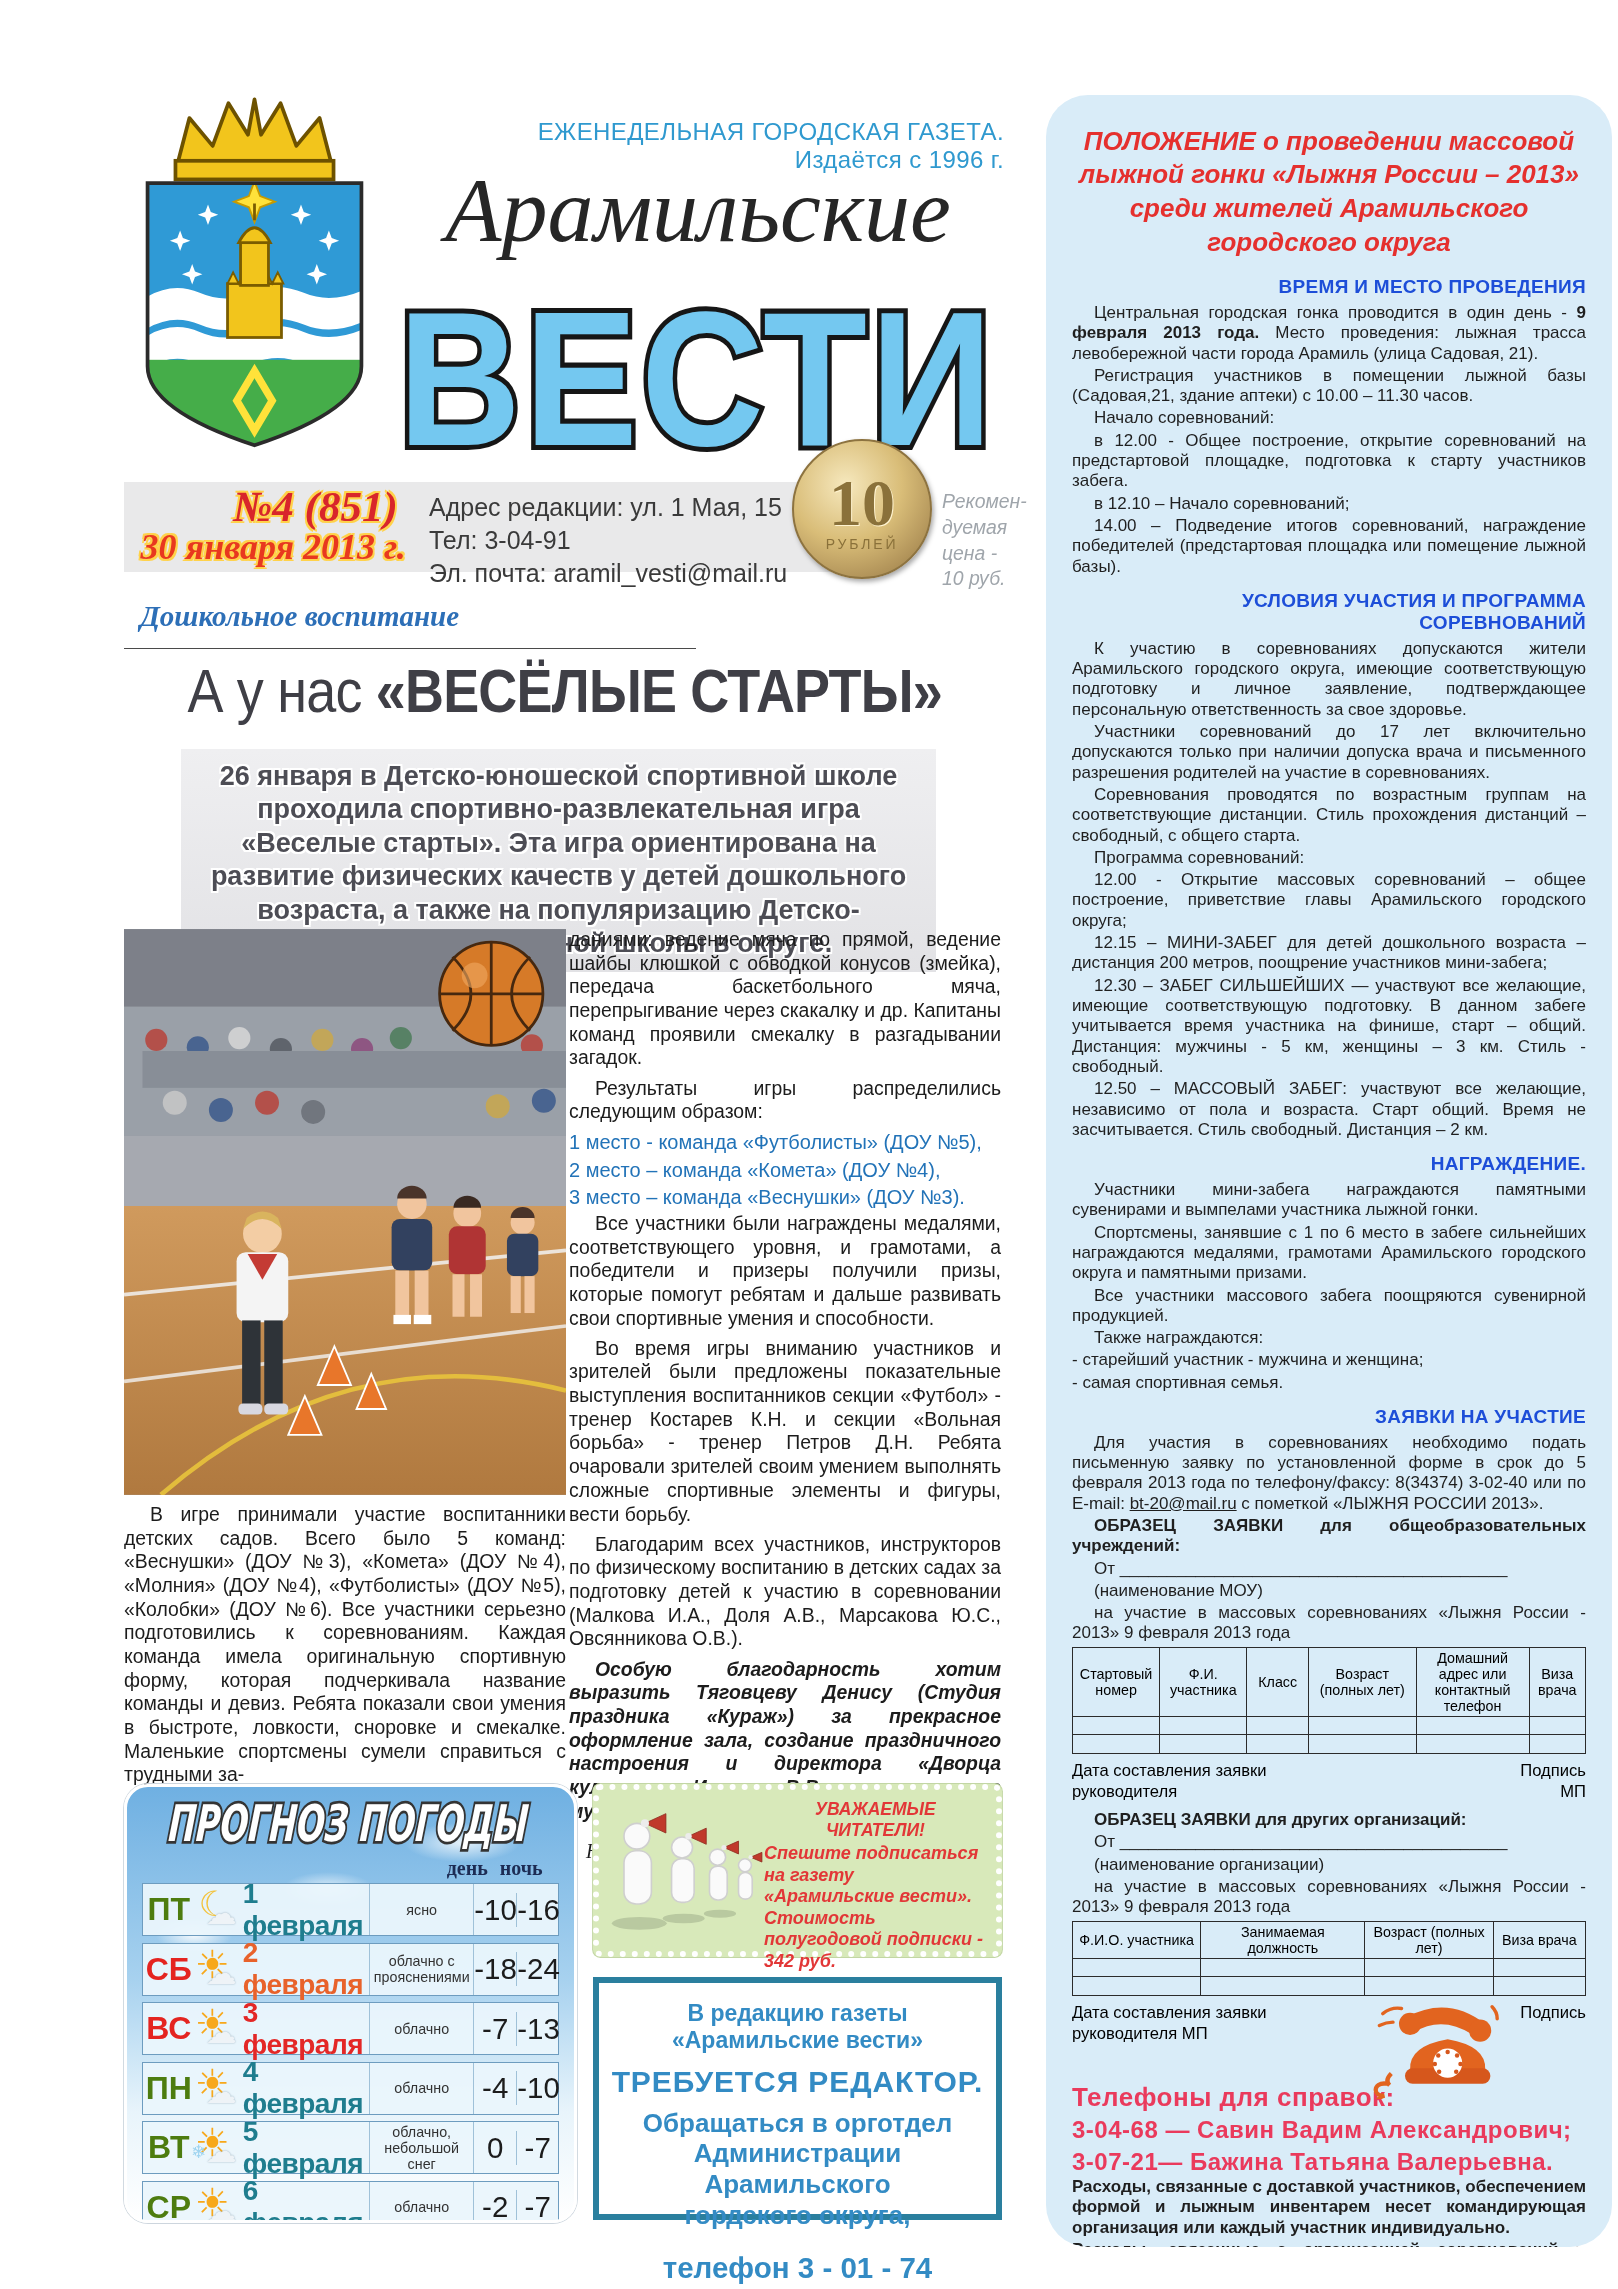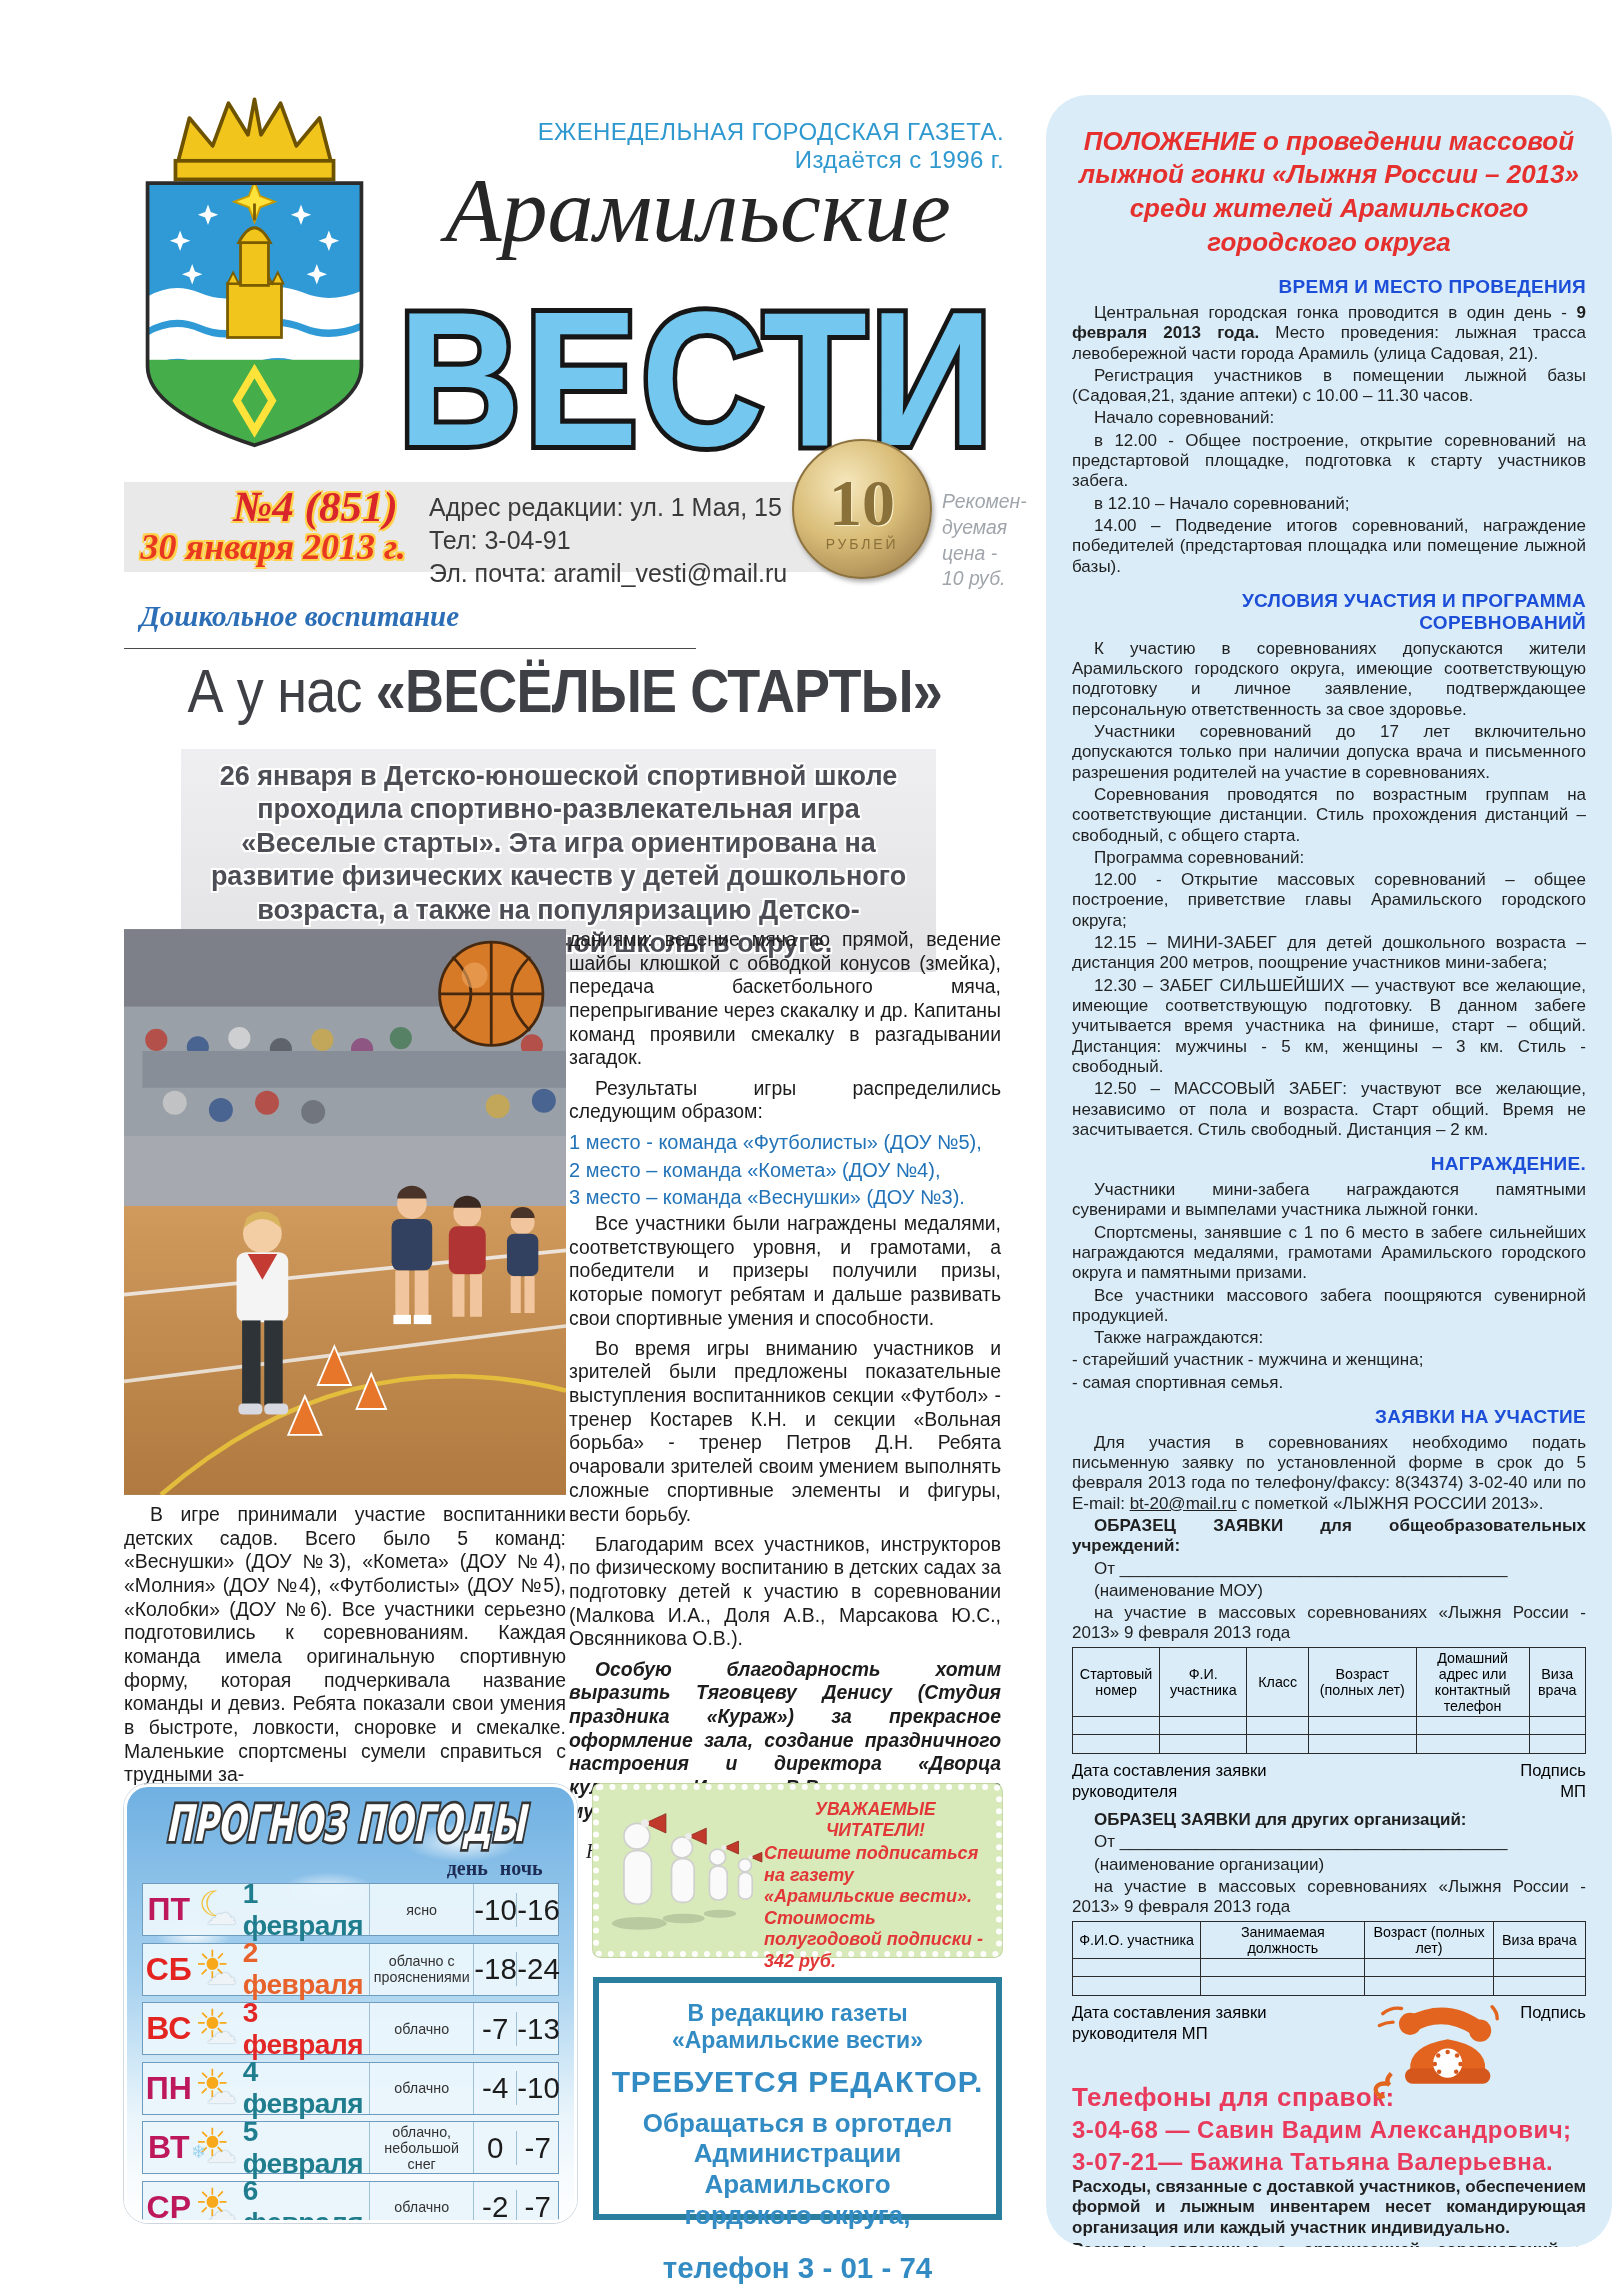--- a/index.html
+++ b/index.html
@@ -70,21 +70,21 @@
                      radial-gradient(65px 24px at 45% 55%, rgba(255,255,255,.7), transparent 70%); }
   .w-title { display:block; width:100%; height:66px; position:relative; }
   .w-title text { font-family:"DejaVu Sans", sans-serif; font-weight:bold; font-style:italic;
           font-size:55px; fill:#ffffff; stroke:#343434; stroke-width:6px; paint-order:stroke; }
   .w-labels { position:relative; text-align:right; padding-right:11px; margin:-1.8px 0 3.7px;
           font-family:"Liberation Serif", serif; font-weight:bold; font-size:20px; color:#1d2c54; }
   .w-labels span { display:inline-block; width:54px; text-align:center; }
   .w-row { position:relative; display:flex; align-items:center; height:53px; margin-bottom:6.5px;
           background:rgba(234,245,252,.95); border:0.9px solid #6d9cbf; }
   .w-day { width:52px; text-align:center; font-weight:bold; font-size:32px; }
-  .c-blue { color:#be185d; } .c-red { color:#e42420; }
+  .c-blue { color:#4d7c0f; } .c-red { color:#e42420; }
   .c-teal { color:#1f7d8e; } .c-orange { color:#e8622b; } .c-red2 { color:#e32726; }
   .w-icon { width:48px; height:44px; position:relative; font-family:"DejaVu Sans", sans-serif; }
   .ic-sun { position:absolute; left:0; top:-5.5px; font-size:39px; color:#f7a81b; font-style:normal; }
   .ic-moon { position:absolute; left:3.7px; top:-3.7px; font-size:35px; color:#f3c33d; font-style:normal; }
   .ic-cloud { position:absolute; left:11px; top:7.4px; font-size:31px; color:#eef3f7; font-style:normal;
           text-shadow:0 0 1.8px #8fa6b5; }
   .ic-snow { position:absolute; left:-3.7px; top:14.8px; font-size:18.5px; color:#9fd4f0; font-style:normal; }
   .w-date { flex:1; font-weight:bold; font-size:28px; letter-spacing:-0.5px; }
   .w-cond { width:105px; align-self:stretch; display:flex; align-items:center; justify-content:center;
           text-align:center; font-size:14.3px; line-height:1.12; color:#333;

